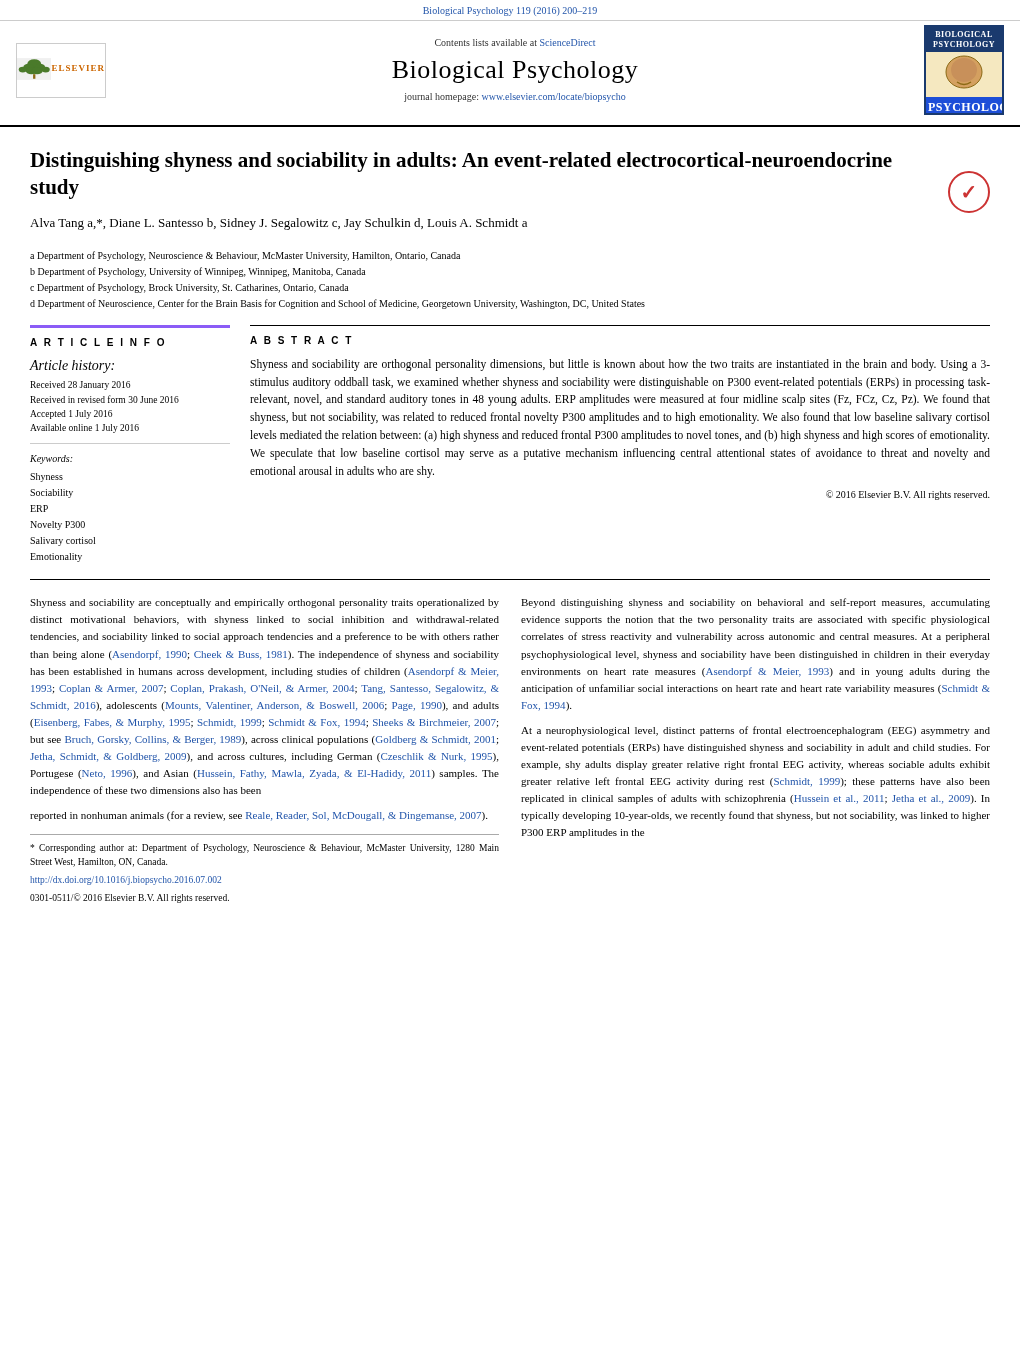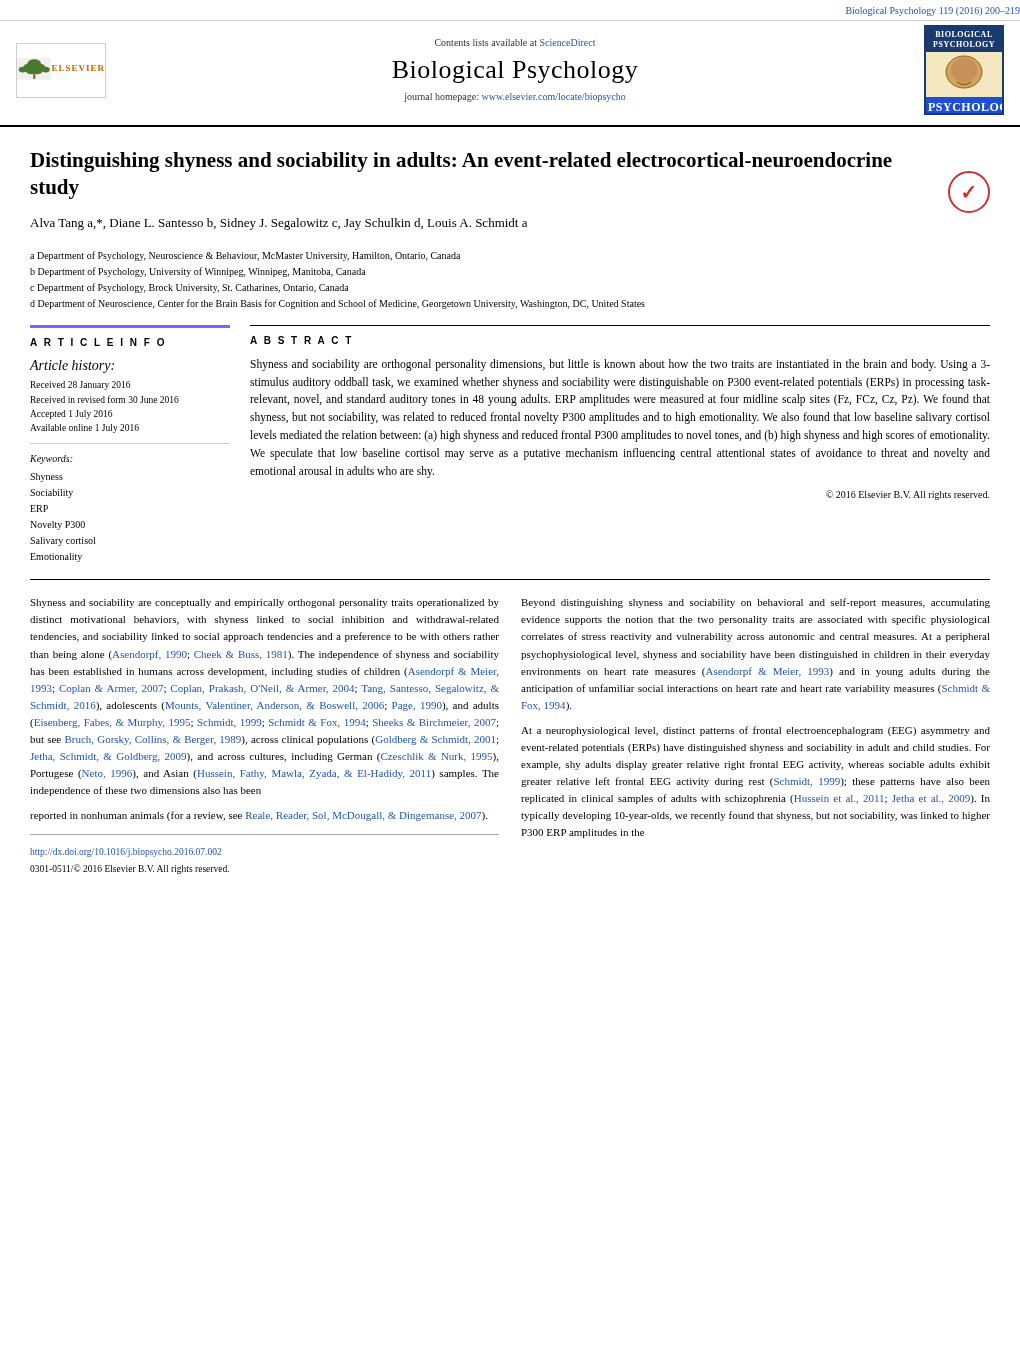--- a/index.html
+++ b/index.html
@@ -14,21 +14,21 @@
     }
 
     
     .journal-header {
       border-bottom: 2px solid #000;
       padding-bottom: 6px;
       margin-bottom: 0;
     }
     .top-bar {
       background: #fff;
-      text-align: right;
+      text-align: center;
       padding: 4px 0 2px;
       font-size: 10px;
       color: #2255aa;
       border-bottom: 1px solid #ccc;
     }
     .journal-name-row {
       display: flex;
       align-items: center;
       justify-content: space-between;
       padding: 4px 16px;
@@ -414,20 +414,21 @@
   <div class="body-two-col">
     <div class="body-col">
       <p>
         Shyness and sociability are conceptually and empirically orthogonal personality traits operationalized by distinct motivational behaviors, with shyness linked to social inhibition and withdrawal-related tendencies, and sociability linked to social approach tendencies and a preference to be with others rather than being alone (<a>Asendorpf, 1990</a>; <a>Cheek &amp; Buss, 1981</a>). The independence of shyness and sociability has been established in humans across development, including studies of children (<a>Asendorpf &amp; Meier, 1993</a>; <a>Coplan &amp; Armer, 2007</a>; <a>Coplan, Prakash, O'Neil, &amp; Armer, 2004</a>; <a>Tang, Santesso, Segalowitz, &amp; Schmidt, 2016</a>), adolescents (<a>Mounts, Valentiner, Anderson, &amp; Boswell, 2006</a>; <a>Page, 1990</a>), and adults (<a>Eisenberg, Fabes, &amp; Murphy, 1995</a>; <a>Schmidt, 1999</a>; <a>Schmidt &amp; Fox, 1994</a>; <a>Sheeks &amp; Birchmeier, 2007</a>; but see <a>Bruch, Gorsky, Collins, &amp; Berger, 1989</a>), across clinical populations (<a>Goldberg &amp; Schmidt, 2001</a>; <a>Jetha, Schmidt, &amp; Goldberg, 2009</a>), and across cultures, including German (<a>Czeschlik &amp; Nurk, 1995</a>), Portugese (<a>Neto, 1996</a>), and Asian (<a>Hussein, Fathy, Mawla, Zyada, &amp; El-Hadidy, 2011</a>) samples. The independence of these two dimensions also has been
       </p>
       <p>
         reported in nonhuman animals (for a review, see <a>Reale, Reader, Sol, McDougall, &amp; Dingemanse, 2007</a>).
       </p>
 
       <div class="footnote-section">
+        <p>* Corresponding author at: Department of Psychology, Neuroscience &amp; Behaviour, McMaster University, 1280 Main Street West, Hamilton, ON, Canada.</p>
         <p class="doi-line">
           <a>http://dx.doi.org/10.1016/j.biopsycho.2016.07.002</a>
         </p>
         <p>0301-0511/© 2016 Elsevier B.V. All rights reserved.</p>
       </div>
     </div>
 
     <div class="body-col">
       <p>
         Beyond distinguishing shyness and sociability on behavioral and self-report measures, accumulating evidence supports the notion that the two personality traits are associated with specific physiological correlates of stress reactivity and vulnerability across autonomic and central measures. At a peripheral psychophysiological level, shyness and sociability have been distinguished in children in their everyday environments on heart rate measures (<a>Asendorpf &amp; Meier, 1993</a>) and in young adults during the anticipation of unfamiliar social interactions on heart rate and heart rate variability measures (<a>Schmidt &amp; Fox, 1994</a>).

